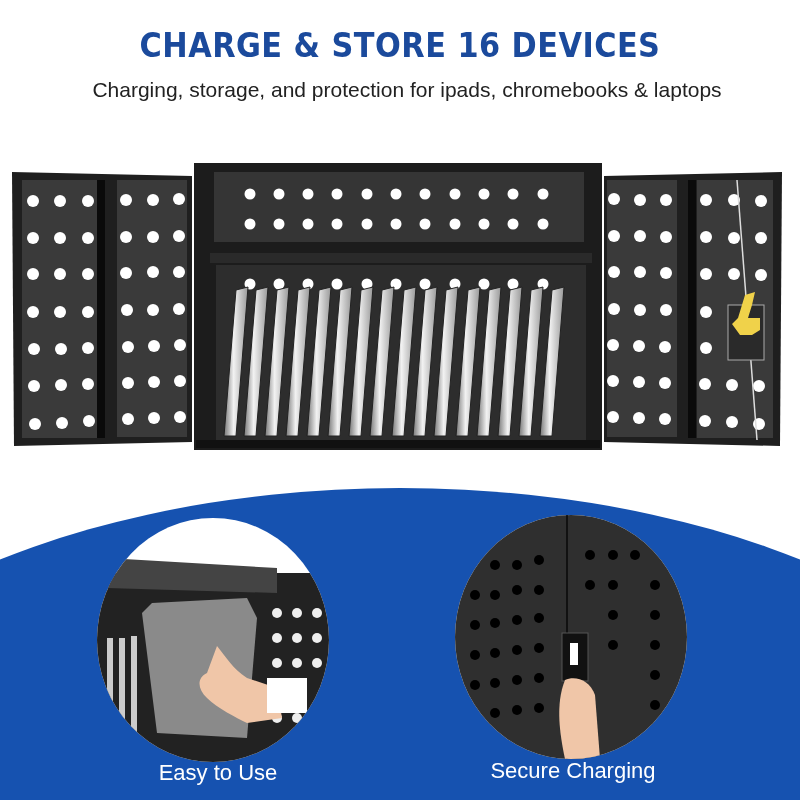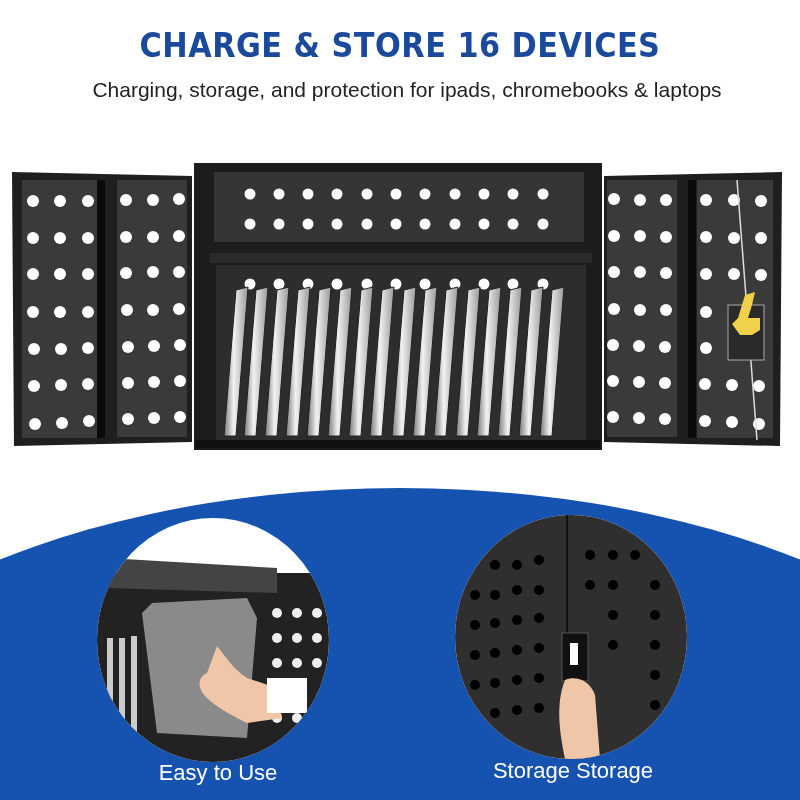--- a/index.html
+++ b/index.html
@@ -274,13 +274,13 @@
         <circle cx="84" cy="193" r="5"></circle>
         <circle cx="200" cy="190" r="5"></circle>
     </g>
     <rect x="107" y="118" width="26" height="48" fill="#111" stroke="#555"></rect>
     <rect x="115" y="128" width="8" height="22" fill="#fff"></rect>
     <path d="M110,165 C120,160 135,165 140,180 L145,244 L110,244 C105,220 100,190 110,165 Z" fill="#f0c6a8"></path>
   </svg>
 </div>
 
 <div class="label l1">Easy to Use</div>
-<div class="label l2">Storage Storage</div>
+<div class="label l2">Secure Charging</div>
 
 </body></html>

